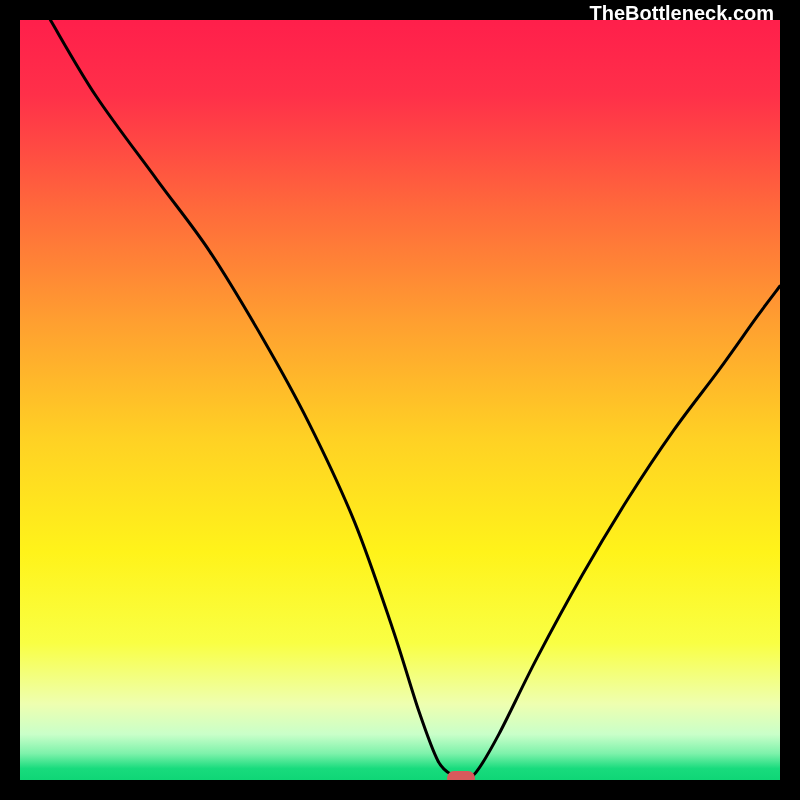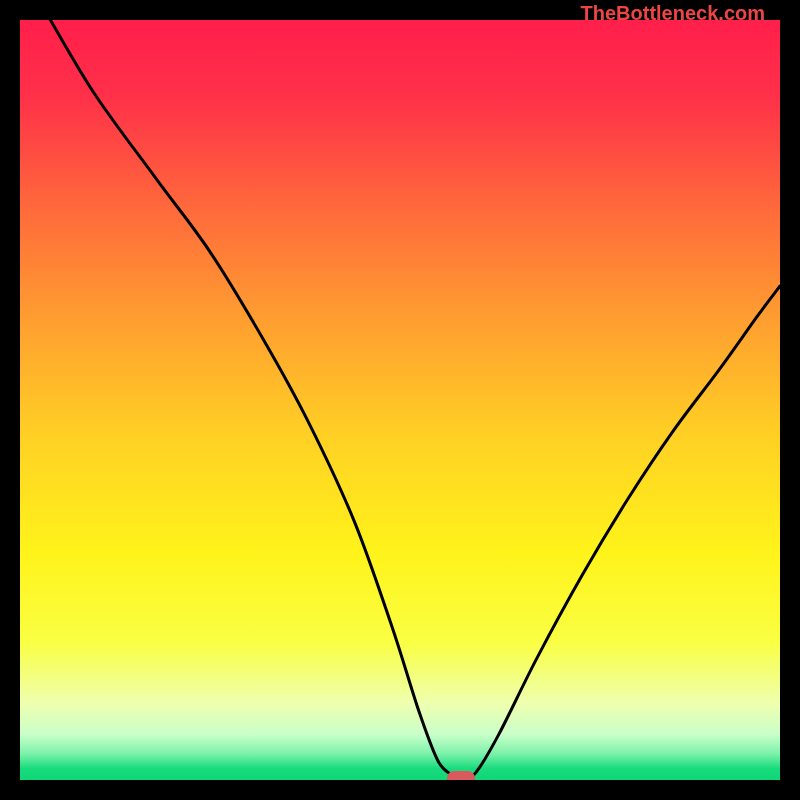--- a/index.html
+++ b/index.html
@@ -29,25 +29,25 @@
   .gradient-bg {
     position: absolute;
     left: 0;
     top: 0;
     width: 100%;
     height: 100%;
   }
   .watermark {
     position: absolute;
     top: 2px;
-    right: 35px;
+    right: 26px;
     font-family: Arial, Helvetica, sans-serif;
     font-size: 20px;
     font-weight: bold;
-    color: #ef4444;
+    color: #ffffff;
     letter-spacing: 0px;
     user-select: none;
   }
   svg.curve-layer {
     position: absolute;
     left: 0;
     top: 0;
     width: 100%;
     height: 100%;
   }

